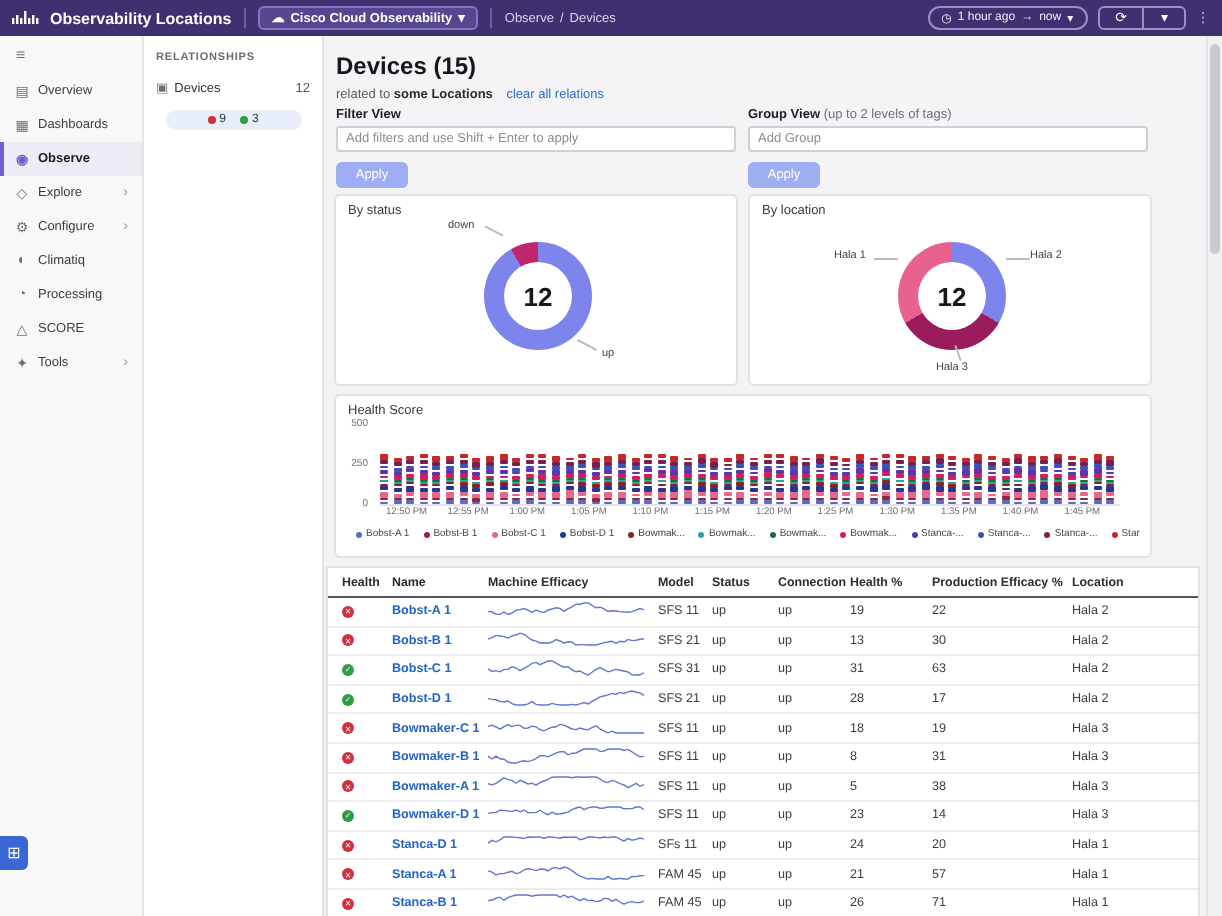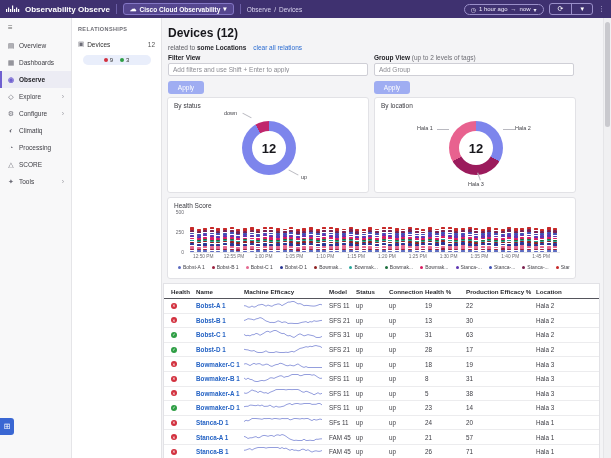--- a/index.html
+++ b/index.html
@@ -106,21 +106,21 @@
         <g fill="#fff">
             <rect x="0" y="4" width="1.2" height="3"></rect>
             <rect x="2" y="2.5" width="1.2" height="4.5"></rect>
             <rect x="4" y="4" width="1.2" height="3"></rect>
             <rect x="6" y="0.5" width="1.2" height="6.5"></rect>
             <rect x="8" y="4" width="1.2" height="3"></rect>
             <rect x="10" y="2.5" width="1.2" height="4.5"></rect>
             <rect x="12" y="4" width="1.2" height="3"></rect>
           </g>
       </svg>
-      <span>Observability Observe</span>
+      <span>Observability Locations</span>
     </div>
     <div class="tb-sep"></div>
     <div class="switcher">
       <span>☁</span>
       <span>Cisco Cloud Observability</span>
       <span>▾</span>
     </div>
     <div class="tb-sep"></div>
     <div class="crumb">
       <span>Observe</span>
@@ -201,21 +201,21 @@
         <span>9</span>
       </span>
       <span style="display:flex;align-items:center;gap:2px;">
         <span class="dot" id="rel-dot-ok" style="background: rgb(46, 158, 68);"></span>
         <span>3</span>
       </span>
     </div>
   </div>
 
   <div class="main">
-    <div class="pg-title">Devices (12)</div>
+    <div class="pg-title">Devices (15)</div>
     <div class="rel-line">
       <span>related to</span>
       <b>some Locations</b>
       <a>clear all relations</a>
     </div>
 
     <div class="f-label" style="left:6px;">Filter View</div>
     <input class="f-input" style="left: 6px; width: 200px;" placeholder="Add filters and use Shift + Enter to apply">
     <button class="apply" style="left:6px;">Apply</button>
 

